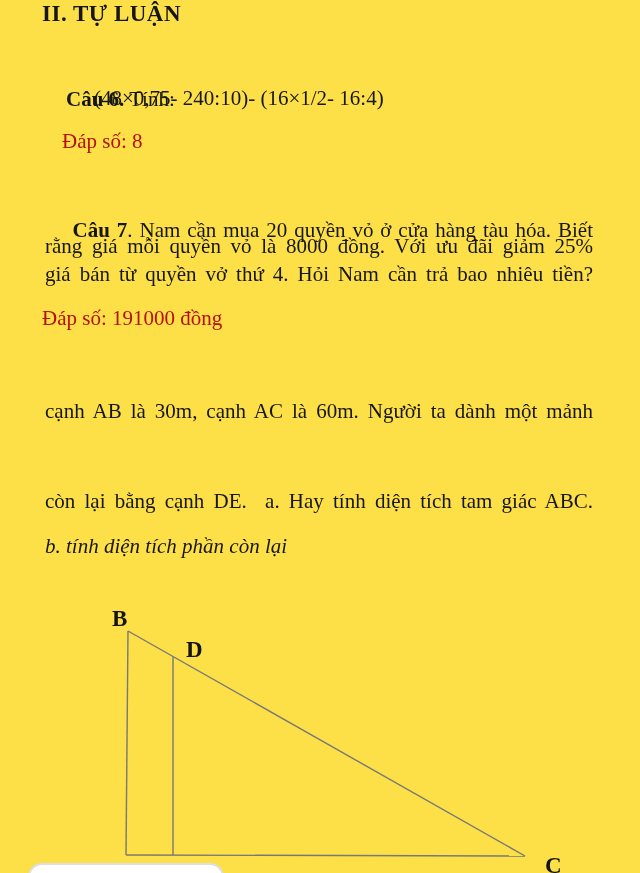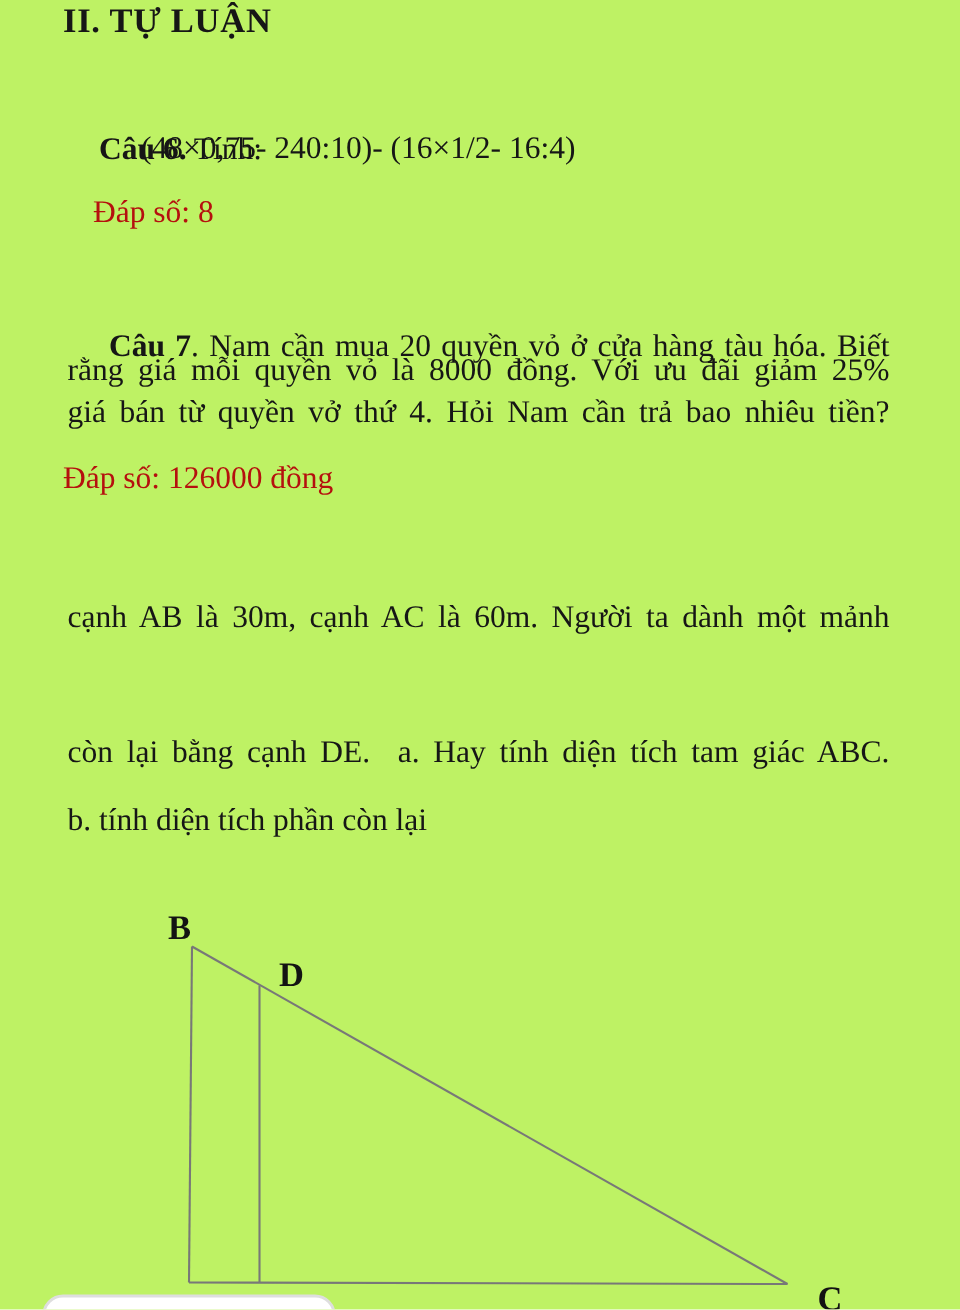--- a/index.html
+++ b/index.html
@@ -4,21 +4,21 @@
 <style>
   html, body {
     margin: 0;
     padding: 0;
     background: #ffffff;
   }
   .page {
     position: relative;
     width: 640px;
     height: 873px;
-    background: #bef264;
+    background: #fde047;
     overflow: hidden;
     font-family: "Liberation Serif", "DejaVu Serif", serif;
     color: #161616;
   }
   .line {
     position: absolute;
     font-size: 21px;
     line-height: 44px;
     white-space: pre-wrap;
   }
@@ -72,25 +72,25 @@
   <div class="line" style="left:94px; top:76px;">(48×0,75- 240:10)- (16×1/2- 16:4)</div>
 
   <div class="line answer" style="left:42px; top:119px;margin-left:20px;">Đáp số: 8</div>
 
   <div class="line just" style="left:45px; top:164px;">
     <span class="bold">Câu 7</span><span>. Nam cần mua 20 quyền vỏ ở cửa hàng tàu hóa. Biết</span>
   </div>
   <div class="line just" style="left:45px; top:224px;">rằng giá mỗi quyền vỏ là 8000 đồng. Với ưu đãi giảm 25%</div>
   <div class="line just" style="left:45px; top:252px;">giá bán từ quyền vở thứ 4. Hỏi Nam cần trả bao nhiêu tiền?</div>
 
-  <div class="line answer" style="left:42px; top:296px;">Đáp số: 126000 đồng</div>
+  <div class="line answer" style="left:42px; top:296px;">Đáp số: 191000 đồng</div>
 
   <div class="line just" style="left:45px; top:389px;">cạnh AB là 30m, cạnh AC là 60m. Người ta dành một mảnh</div>
   <div class="line just" style="left:45px; top:479px;">còn lại bằng cạnh DE.  a. Hay tính diện tích tam giác ABC.</div>
-  <div class="line" style="left:45px; top:524px;">b. tính diện tích phần còn lại</div>
+  <div class="line" style="left:45px; top:524px;font-style:italic;">b. tính diện tích phần còn lại</div>
 
   <svg class="fig-svg" viewBox="0 0 640 873" xmlns="http://www.w3.org/2000/svg">
     <line x1="128" y1="631" x2="126" y2="855" stroke="#787878" stroke-width="1.4"></line>
     <line x1="126" y1="855" x2="525" y2="856" stroke="#787878" stroke-width="1.4"></line>
     <line x1="128" y1="631" x2="525" y2="856" stroke="#787878" stroke-width="1.4"></line>
     <line x1="173" y1="657" x2="173" y2="855" stroke="#787878" stroke-width="1.4"></line>
   </svg>
 
   <div class="fig-label" style="left:112px; top:607px;">B</div>
   <div class="fig-label" style="left:186px; top:638px;">D</div>

